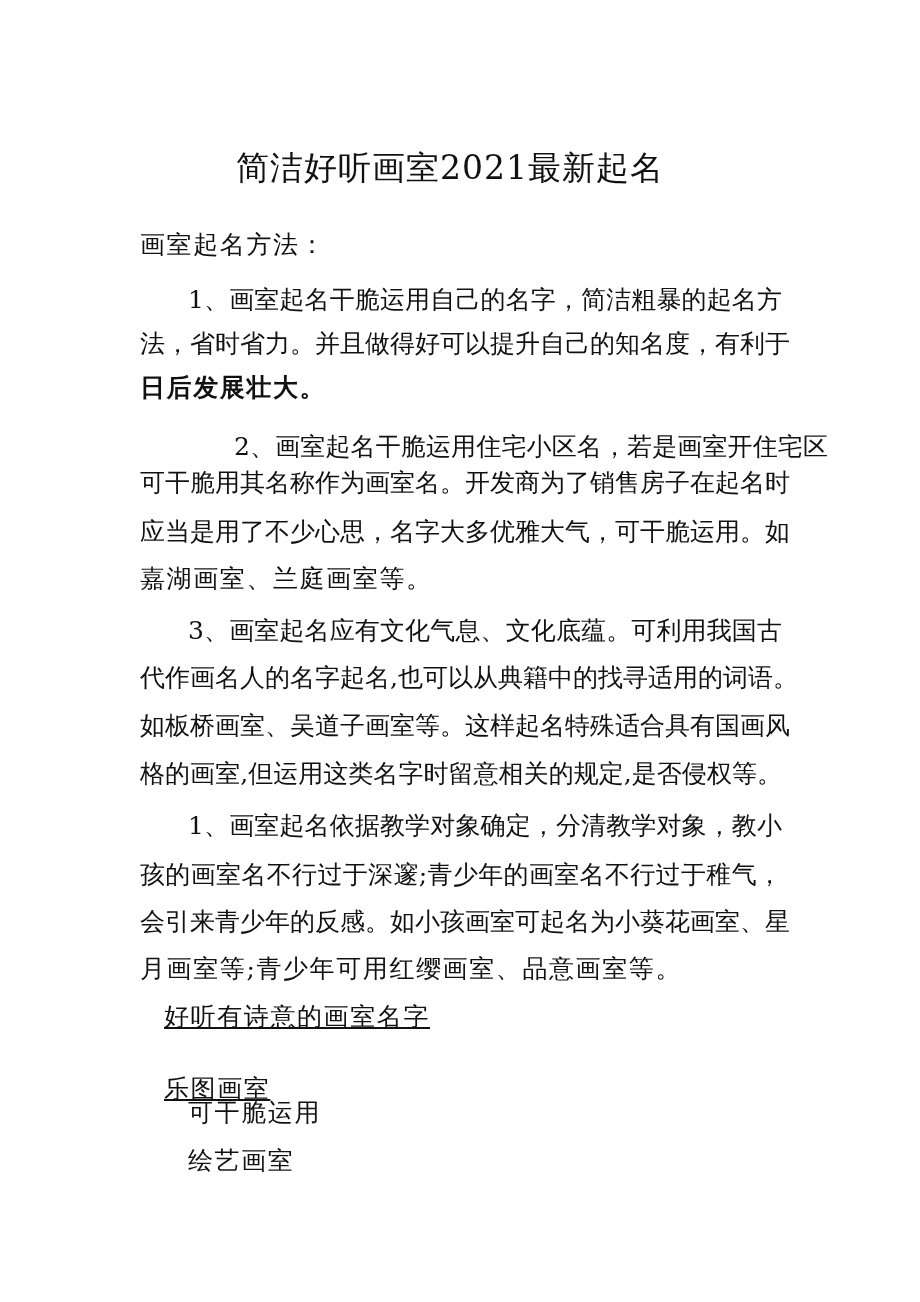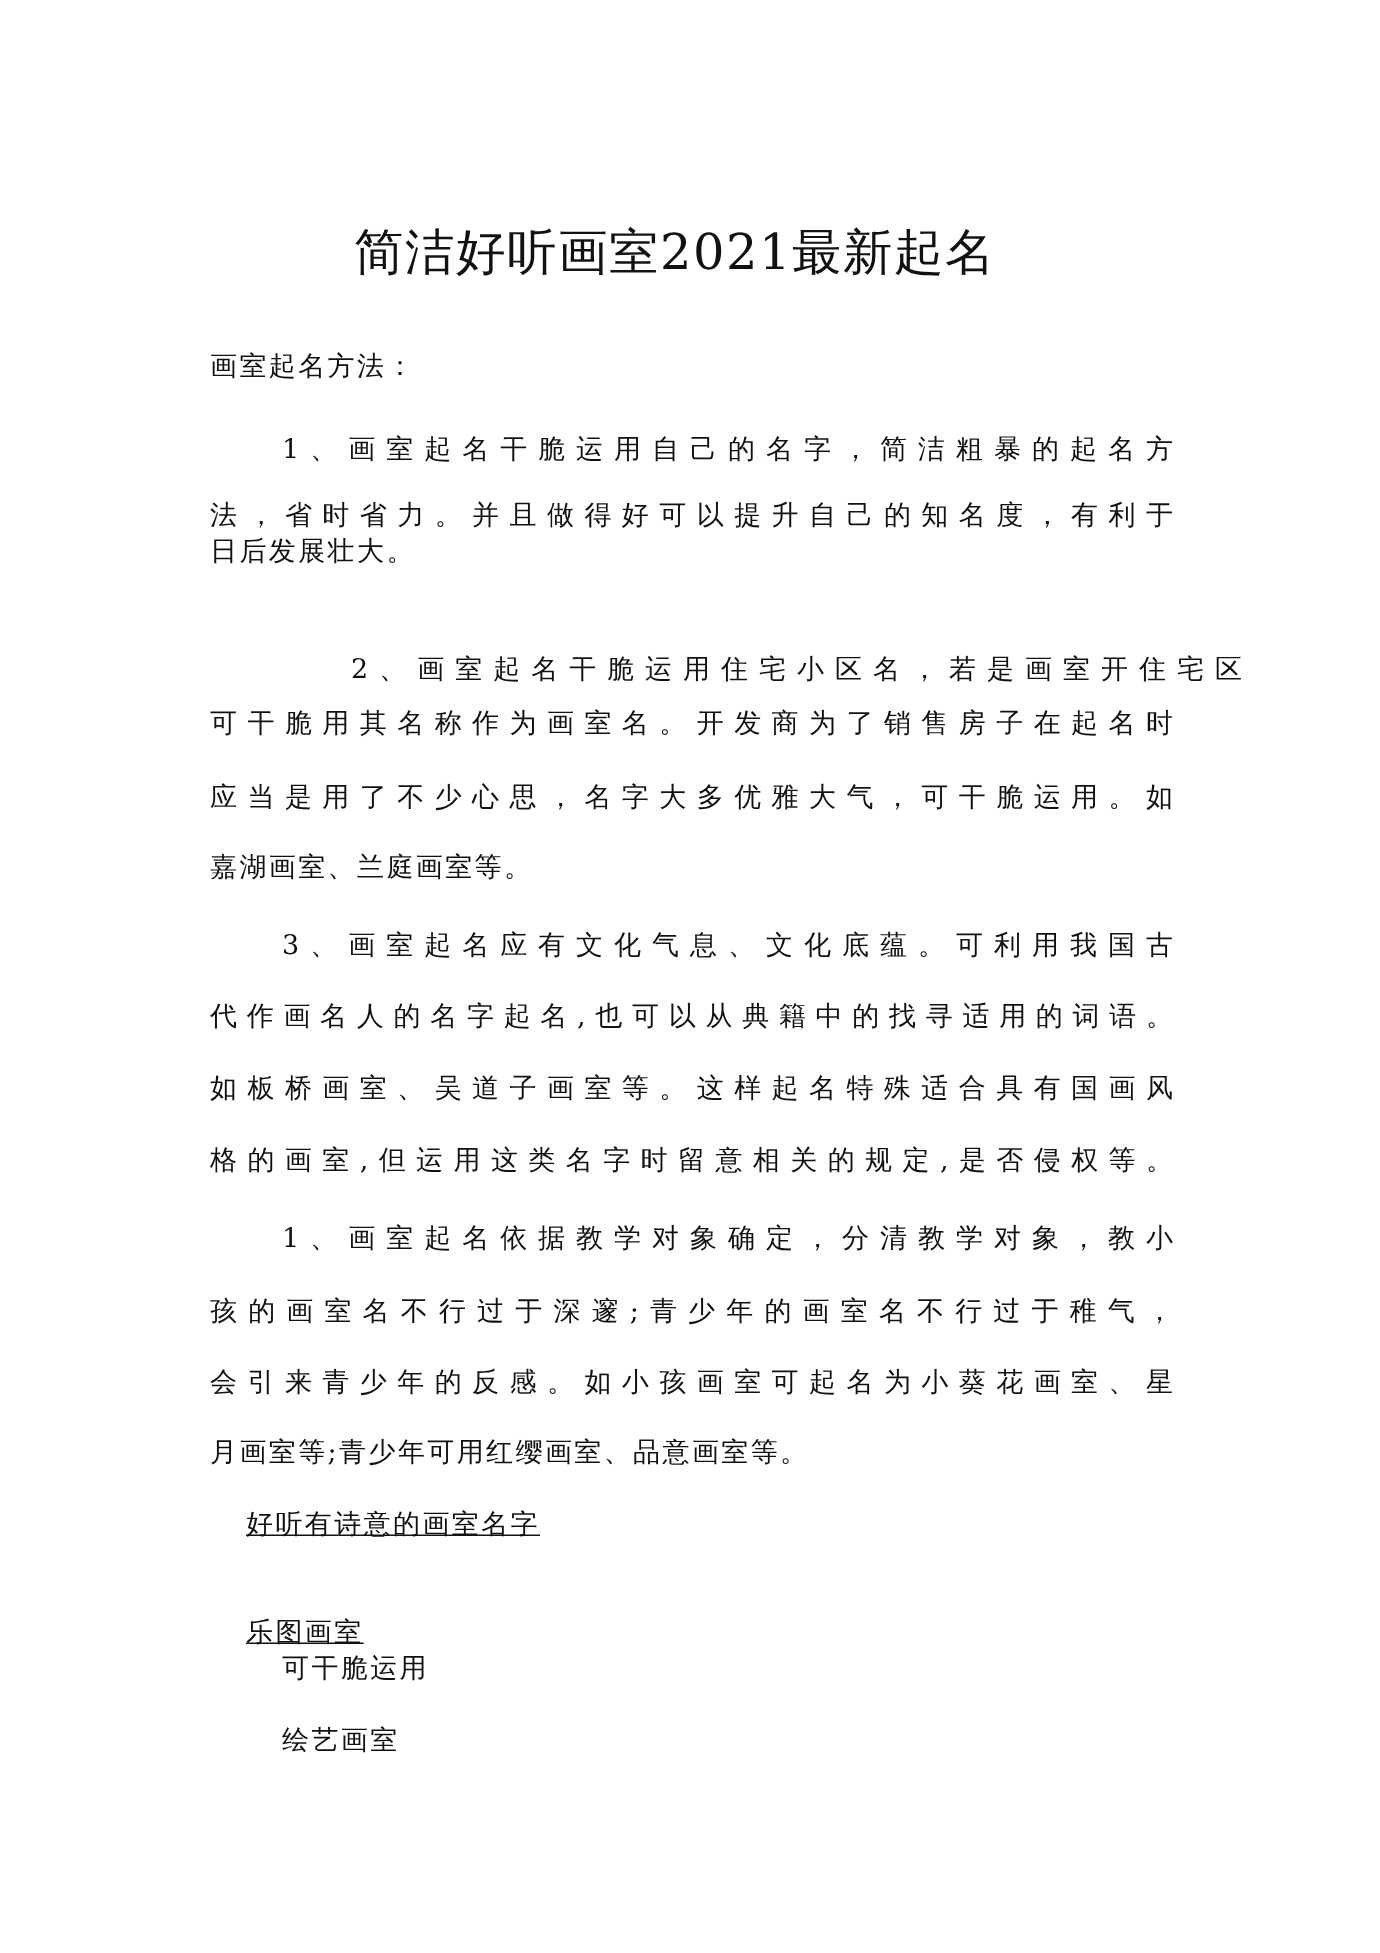--- a/index.html
+++ b/index.html
@@ -29,21 +29,21 @@
       text-align: center;
       font-size: 33px;
       line-height: 50px;
       letter-spacing: 1px;
       font-weight: normal;
       margin: 0;
     }
     .line {
       position: absolute;
       left: 140px;
-      font-size: 18px;
+      font-size: 25px;
       line-height: 30px;
       white-space: nowrap;
       letter-spacing: 1.6px;
     }
     .justify {
       width: 642px;
       text-align: justify;
       text-align-last: justify;
       letter-spacing: 0;
     }
@@ -56,21 +56,21 @@
 
 <div class="page">
 
   <h1 class="title">简洁好听画室2021最新起名</h1>
 
   <div class="line" style="top:230px;">画室起名方法：</div>
 
   <div>
     <div class="line justify para-first" style="top:285px;">1、画室起名干脆运用自己的名字，简洁粗暴的起名方</div>
     <div class="line justify" style="top:329px;">法，省时省力。并且做得好可以提升自己的知名度，有利于</div>
-    <div class="line" style="top:353px;">日后发展壮大。</div>
+    <div class="line" style="top:373px;font-weight:bold;">日后发展壮大。</div>
   </div>
 
   <div>
     <div class="line justify para-first" style="top:432px;margin-left:46px;">2、画室起名干脆运用住宅小区名，若是画室开住宅区</div>
     <div class="line justify" style="top:468px;">可干脆用其名称作为画室名。开发商为了销售房子在起名时</div>
     <div class="line justify" style="top:517px;">应当是用了不少心思，名字大多优雅大气，可干脆运用。如</div>
     <div class="line" style="top:564px;">嘉湖画室、兰庭画室等。</div>
   </div>
 
   <div>

